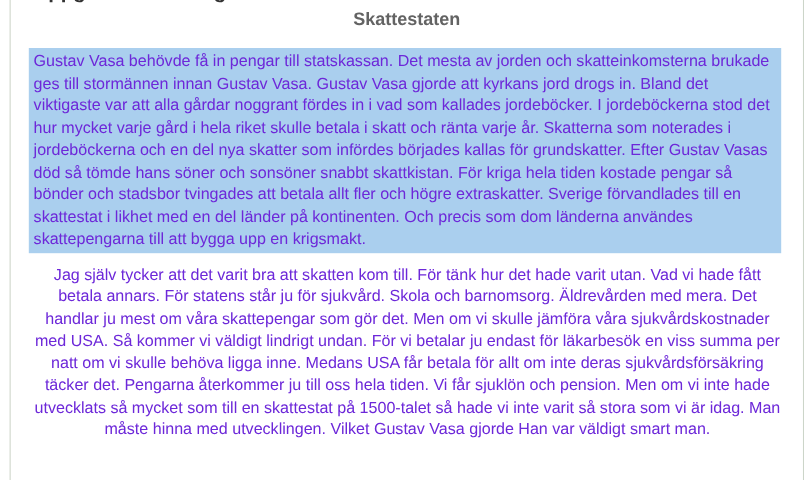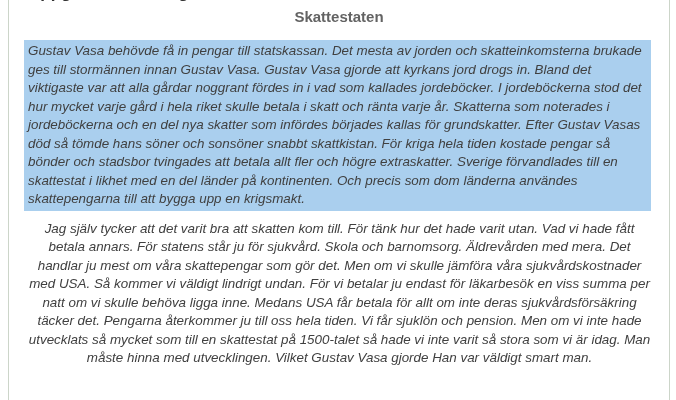--- a/index.html
+++ b/index.html
@@ -53,22 +53,21 @@
     text-align: center;
     font-size: 15px;
     font-weight: bold;
     line-height: 20px;
     color: #636363;
   }
 
   .para {
     font-size: 13.4px;
     line-height: 18.5px;
-    color: #404040;
-    font-style: italic;
+    color: #6d28d9;
   }
   .para.highlighted {
     margin: 13px 0 0 15px;
     width: 627px;
     background: #aacfee;
     padding: 2px 4px 2px 4px;
   }
   .para.plain {
     margin: 9px 0 0 17px;
     width: 627px;

